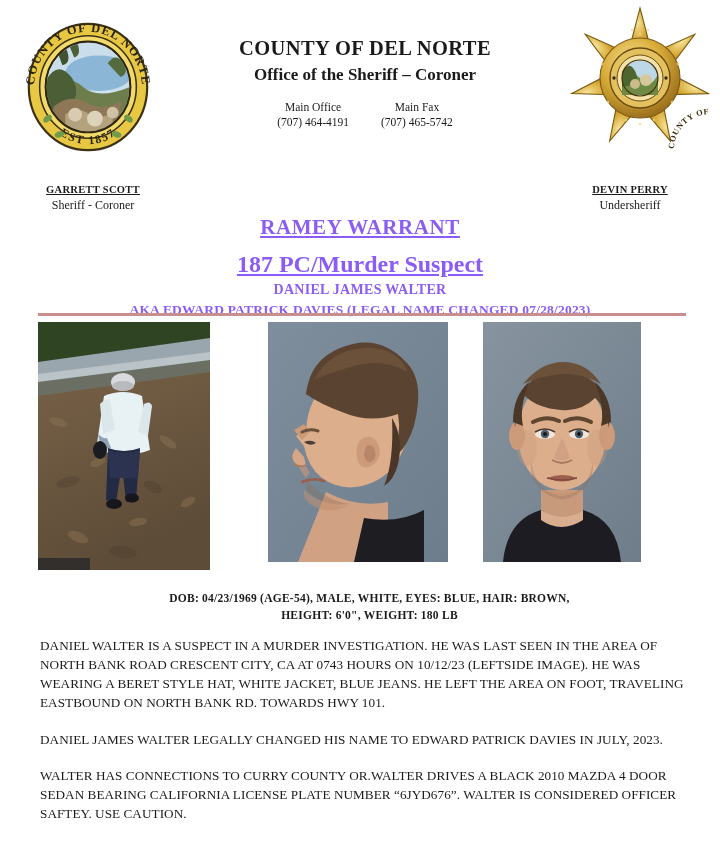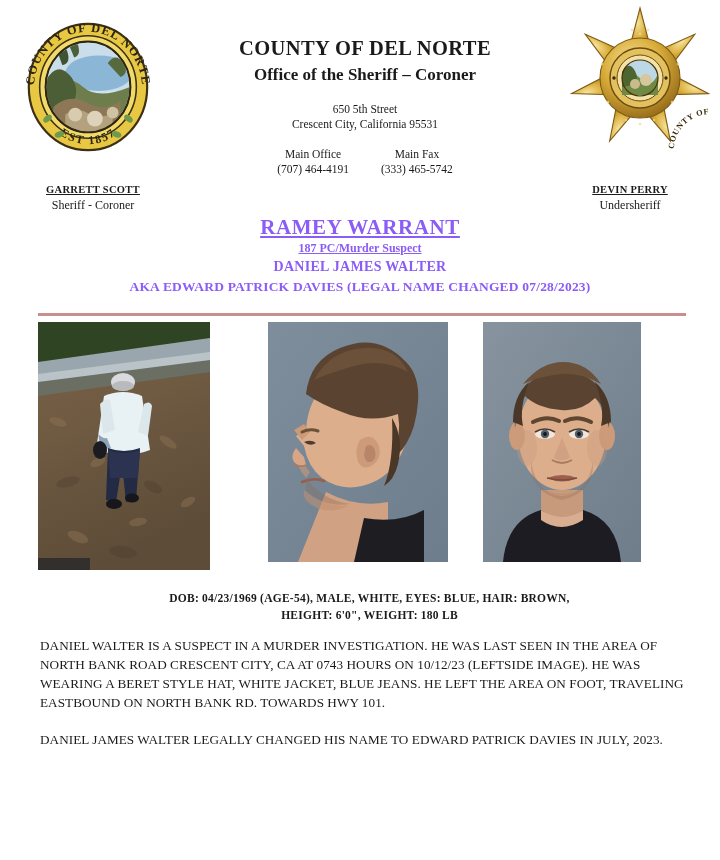--- a/index.html
+++ b/index.html
@@ -93,25 +93,25 @@
     color: #8b5cf6;
   }
   .w-line1 {
     font-size: 21px;
     font-weight: bold;
     text-decoration: underline;
     letter-spacing: 0.6px;
     line-height: 1.25;
   }
   .w-line2 {
-    font-size: 12px;
+    font-size: 24px;
     font-weight: bold;
     text-decoration: underline;
     line-height: 1.3;
-    margin-top: 1px;
+    margin-top: 9px;
   }
   .w-line3 {
     font-size: 14px;
     font-weight: bold;
     letter-spacing: 0.3px;
     line-height: 1.35;
     margin-top: 1px;
   }
   .w-line4 {
     font-size: 13.5px;
@@ -213,32 +213,28 @@
         <ellipse cx="116" cy="108" rx="5" ry="3" transform="rotate(40 116 108)"></ellipse>
         <ellipse cx="46" cy="124" rx="5" ry="3" transform="rotate(-20 46 124)"></ellipse>
         <ellipse cx="104" cy="124" rx="5" ry="3" transform="rotate(20 104 124)"></ellipse>
       </g>
     </svg>
   </div>
 
   <div class="header-center">
     <div class="org-title">COUNTY OF DEL NORTE</div>
     <div class="org-sub">Office of the Sheriff – Coroner</div>
-    <div class="addr">
-      <div>650 5th Street</div>
-      <div>Crescent City, California 95531</div>
-    </div>
     <div class="phone-row">
       <div class="phone-col">
         <div>Main Office</div>
         <div>(707) 464-4191</div>
       </div>
       <div class="phone-col">
         <div>Main Fax</div>
-        <div>(333) 465-5742</div>
+        <div>(707) 465-5742</div>
       </div>
     </div>
   </div>
 
   <div class="badge-right">
     <svg viewBox="0 0 140 145" xmlns="http://www.w3.org/2000/svg">
       <defs>
         <radialGradient id="goldG" cx="40%" cy="32%" r="72%">
           <stop offset="0%" stop-color="#f6e39a"></stop>
           <stop offset="52%" stop-color="#d8ab37"></stop>
@@ -459,13 +455,14 @@
 </div>
 
 <div class="desc">
   <div>DOB: 04/23/1969 (AGE-54), MALE, WHITE,  EYES: BLUE,  HAIR: BROWN,</div>
   <div>HEIGHT: 6'0", WEIGHT: 180 LB</div>
 </div>
 
 <div class="body-text">
   <p>DANIEL WALTER IS A SUSPECT IN A MURDER INVESTIGATION. HE WAS LAST SEEN IN THE AREA OF NORTH BANK ROAD CRESCENT CITY, CA AT 0743 HOURS ON 10/12/23 (LEFTSIDE IMAGE). HE WAS WEARING A BERET STYLE HAT, WHITE JACKET, BLUE JEANS. HE LEFT THE AREA ON FOOT, TRAVELING EASTBOUND ON NORTH BANK RD. TOWARDS HWY 101.</p>
   <p>DANIEL JAMES WALTER LEGALLY CHANGED HIS NAME TO EDWARD PATRICK DAVIES IN JULY, 2023.</p>
+  <p>WALTER HAS CONNECTIONS TO CURRY COUNTY OR.WALTER DRIVES A BLACK 2010 MAZDA 4 DOOR SEDAN BEARING CALIFORNIA LICENSE PLATE NUMBER “6JYD676”. WALTER IS CONSIDERED OFFICER SAFTEY. USE CAUTION.</p>
 </div>
 
 </body></html>

